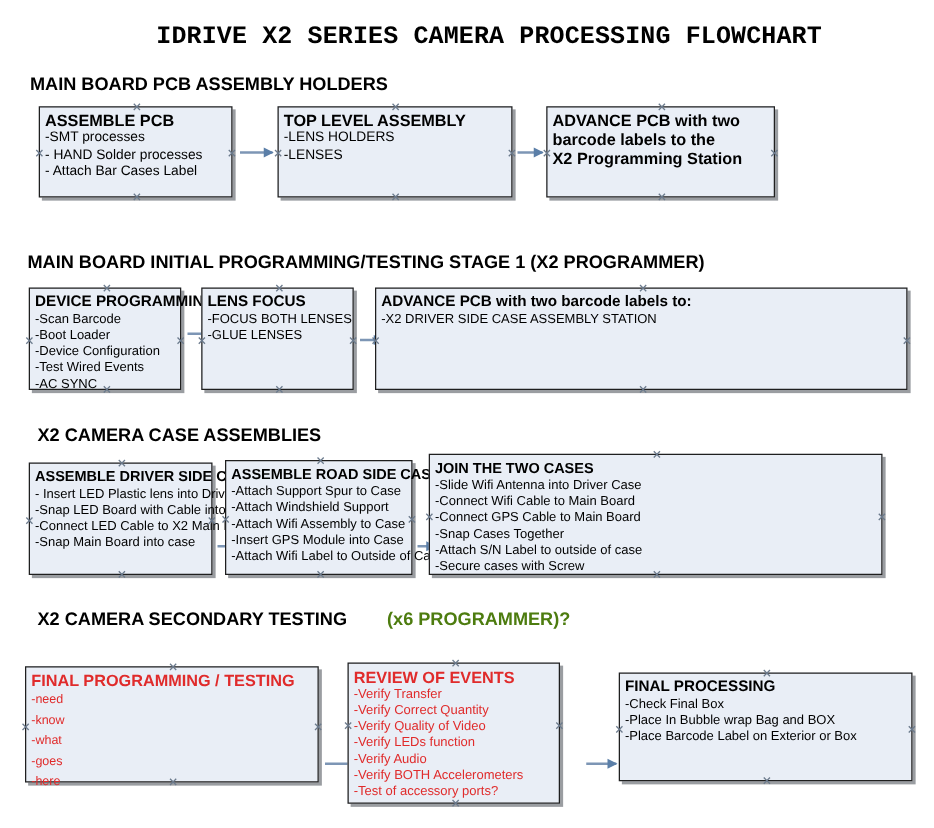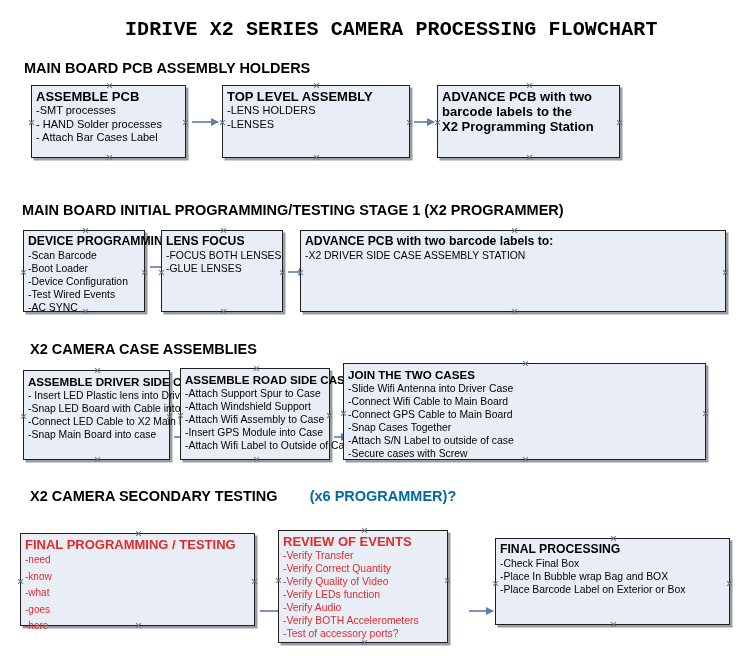--- a/index.html
+++ b/index.html
@@ -21,21 +21,21 @@
     letter-spacing:.1px;
     white-space:nowrap;
     font-family:Liberation Mono, monospace;
   }
   .section-head{
     position:absolute;
     font-weight:bold;
     font-size:14.5px;
     white-space:nowrap;
   }
-  .section-head .accent{color:#0369a1;padding-left:28px;}
+  .section-head .accent{color:#4d7c0f;padding-left:28px;}
 
   .node{
     position:absolute;
     background:#e9eef6;
     border:1.3px solid #1f1f1f;
     box-shadow:2.5px 2.5px 0 0 rgba(120,124,130,.75);
     box-sizing:border-box;
     padding:3px 0 2px 4px;
     overflow:visible;
   }

